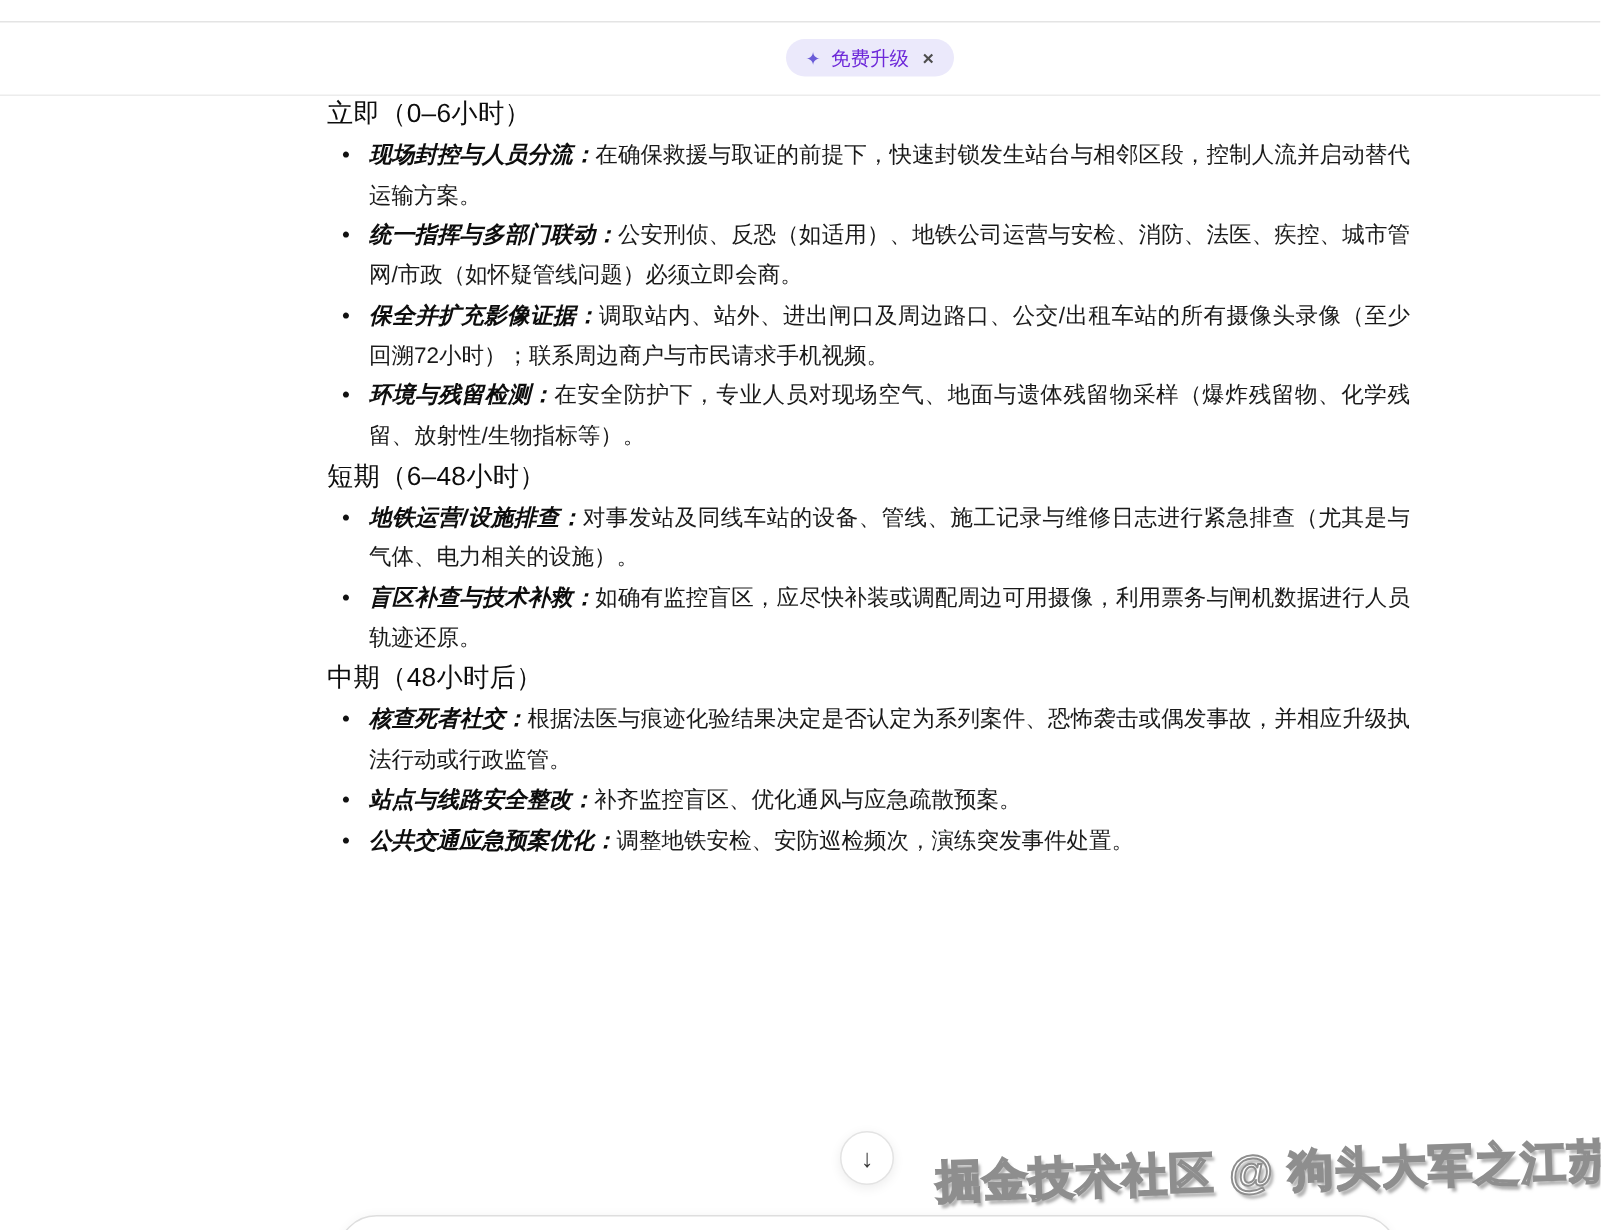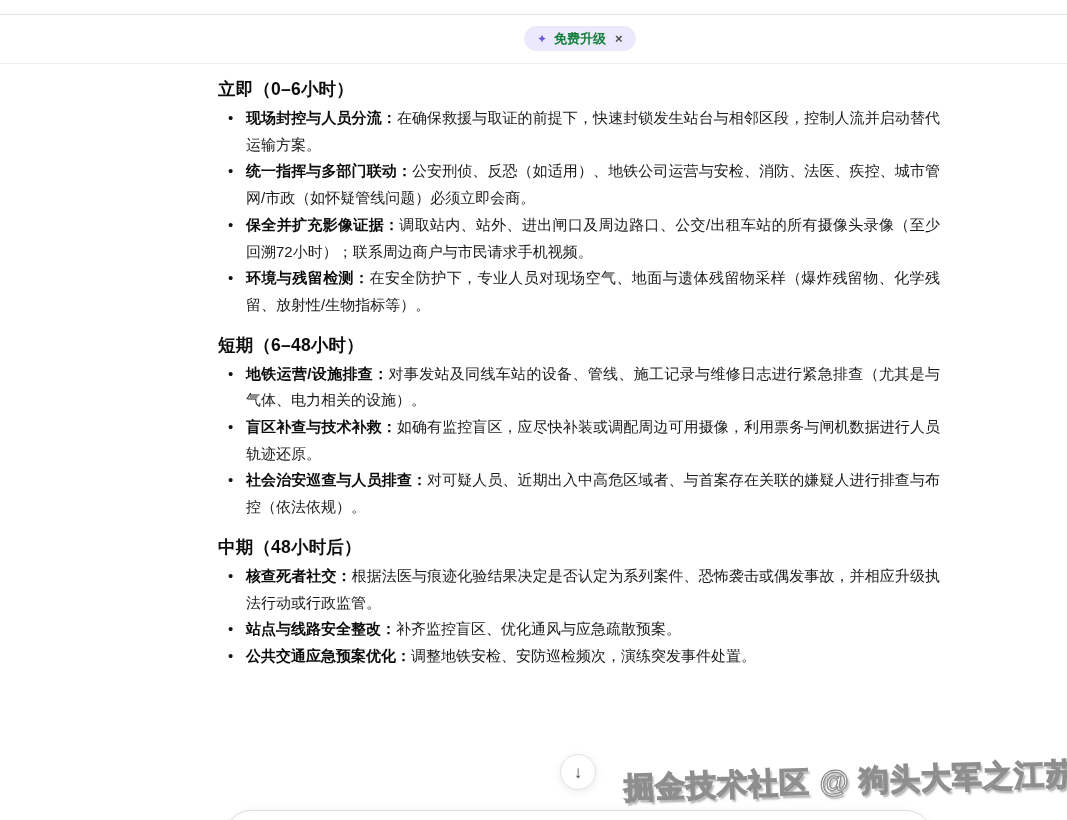--- a/index.html
+++ b/index.html
@@ -17,39 +17,39 @@
 
   
   .upgrade-pill {
     position: absolute; top: 26px; left: 524px;
     display: inline-flex; align-items: center; gap: 7px;
     background: #ebe9fb; border: none; border-radius: 999px;
     padding: 6px 13px; cursor: pointer;
     font-family: inherit;
   }
   .upgrade-pill .spark { color: #6a5cd8; font-size: 12px; line-height: 1; }
-  .upgrade-pill .pill-label { color: #15803d; font-size: 13px; font-weight: 700; line-height: 1; }
+  .upgrade-pill .pill-label { color: #6d28d9; font-size: 13px; font-weight: 400; line-height: 1; }
   .upgrade-pill .pill-close { color: #4d4d4d; font-size: 13px; font-weight: 700; line-height: 1; margin-left: 2px; cursor: pointer; }
 
   
   .content {
     position: absolute; left: 218px; top: 63px; width: 722px;
     font-size: 15px; line-height: 26.7px; text-align: justify;
   }
   .content h3 {
-    font-size: 17.5px; font-weight: 700; color: #0d0d0d;
-    line-height: 24px; margin-top: 14px; letter-spacing: 0.2px;
+    font-size: 17.5px; font-weight: 400; color: #0d0d0d;
+    line-height: 24px; letter-spacing: 0.2px;
   }
   .content ul { list-style: none; margin-top: 4px; }
   .content li { position: relative; padding-left: 28px; }
   .content li::before {
     content: "•"; position: absolute; left: 10px; top: 0;
     font-size: 15px; color: #111;
   }
-  .item-label { font-weight: 700; color: #0d0d0d; }
+  .item-label { font-weight: 700; color: #0d0d0d; font-style: italic; }
   .item-text  { color: #1a1a1a; }
 
   
   .scroll-btn {
     position: absolute; left: 560px; top: 754px;
     width: 36px; height: 36px; border-radius: 50%;
     background: #ffffff; border: 1px solid #e3e3e3;
     box-shadow: 0 2px 8px rgba(0,0,0,0.08);
     display: flex; align-items: center; justify-content: center;
     cursor: pointer; z-index: 5;
@@ -99,21 +99,20 @@
       <li><span class="item-label">现场封控与人员分流：</span><span class="item-text">在确保救援与取证的前提下，快速封锁发生站台与相邻区段，控制人流并启动替代运输方案。</span></li>
       <li><span class="item-label">统一指挥与多部门联动：</span><span class="item-text">公安刑侦、反恐（如适用）、地铁公司运营与安检、消防、法医、疾控、城市管网/市政（如怀疑管线问题）必须立即会商。</span></li>
       <li><span class="item-label">保全并扩充影像证据：</span><span class="item-text">调取站内、站外、进出闸口及周边路口、公交/出租车站的所有摄像头录像（至少回溯72小时）；联系周边商户与市民请求手机视频。</span></li>
       <li><span class="item-label">环境与残留检测：</span><span class="item-text">在安全防护下，专业人员对现场空气、地面与遗体残留物采样（爆炸残留物、化学残留、放射性/生物指标等）。</span></li>
     </ul>
 
     <h3>短期（6–48小时）</h3>
     <ul>
       <li><span class="item-label">地铁运营/设施排查：</span><span class="item-text">对事发站及同线车站的设备、管线、施工记录与维修日志进行紧急排查（尤其是与气体、电力相关的设施）。</span></li>
       <li><span class="item-label">盲区补查与技术补救：</span><span class="item-text">如确有监控盲区，应尽快补装或调配周边可用摄像，利用票务与闸机数据进行人员轨迹还原。</span></li>
-      <li><span class="item-label">社会治安巡查与人员排查：</span><span class="item-text">对可疑人员、近期出入中高危区域者、与首案存在关联的嫌疑人进行排查与布控（依法依规）。</span></li>
     </ul>
 
     <h3>中期（48小时后）</h3>
     <ul>
       <li><span class="item-label">核查死者社交：</span><span class="item-text">根据法医与痕迹化验结果决定是否认定为系列案件、恐怖袭击或偶发事故，并相应升级执法行动或行政监管。</span></li>
       <li><span class="item-label">站点与线路安全整改：</span><span class="item-text">补齐监控盲区、优化通风与应急疏散预案。</span></li>
       <li><span class="item-label">公共交通应急预案优化：</span><span class="item-text">调整地铁安检、安防巡检频次，演练突发事件处置。</span></li>
     </ul>
 
   </div>

